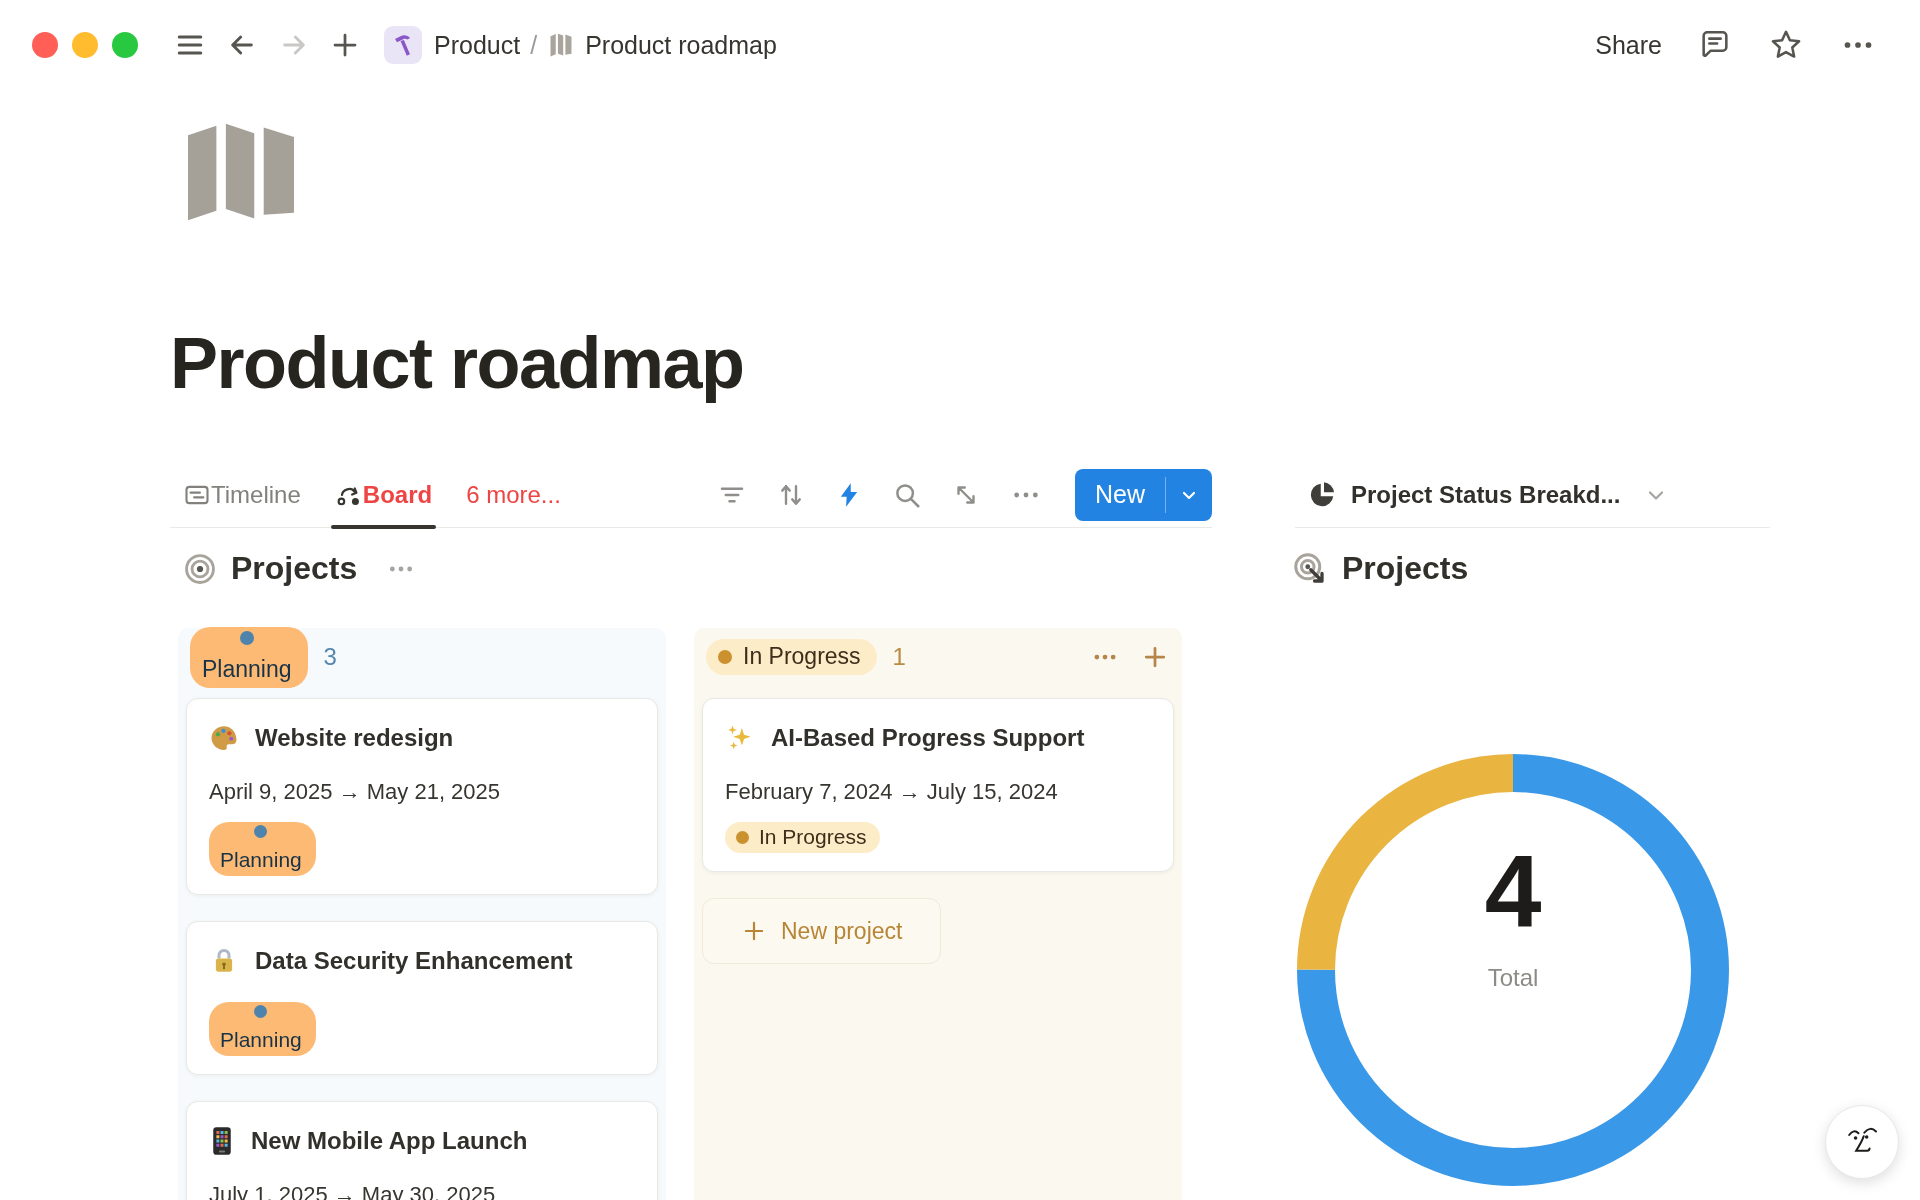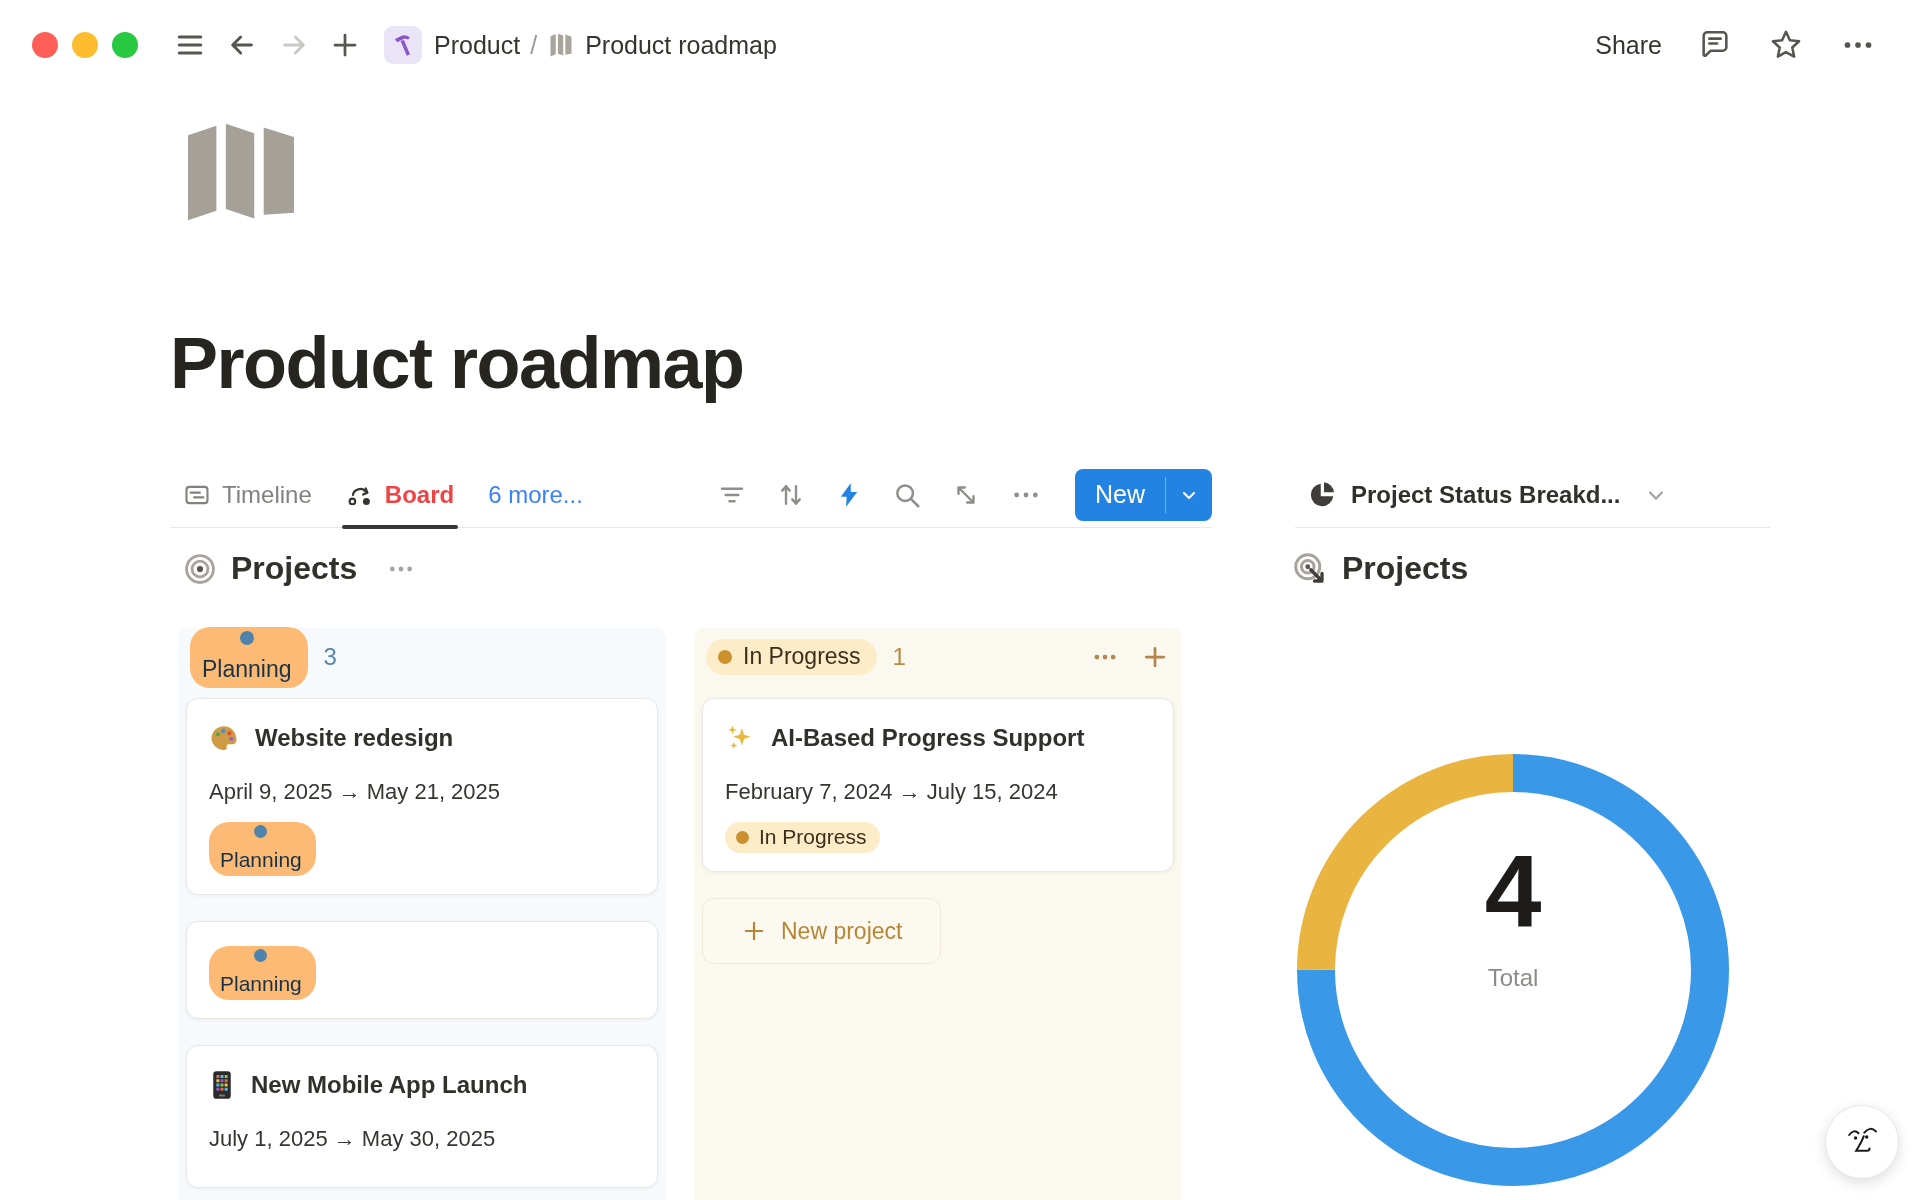--- a/index.html
+++ b/index.html
@@ -26,26 +26,26 @@
 
   
   .page-icon{position:absolute;left:180px;top:120px;}
   .page-title{position:absolute;left:170px;top:322px;font-size:72px;font-weight:700;
               letter-spacing:-1.5px;color:#26251f;margin:0;}
 
   
   .views-row{position:absolute;left:170px;top:462px;width:1042px;height:66px;
              border-bottom:1px solid #e9e9e7;display:flex;align-items:center;box-sizing:border-box;}
   .tabs{display:flex;align-items:center;gap:34px;margin-left:13px;height:100%;}
-  .tab{display:flex;align-items:center;gap:11px;font-size:24px;color:#82817d;height:100%;
+  .tab{display:flex;align-items:center;font-size:24px;color:#82817d;height:100%;
        position:relative;cursor:pointer;}
   .tab.active{color:#ef4444;font-weight:600;}
   .tab.active::after{content:"";position:absolute;left:-4px;right:-4px;bottom:-2px;height:4px;
                      background:#37352f;border-radius:2px;}
-  .tab.more{color:#3b82f6;}
+  .tab.more{color:#ef4444;}
   .view-tools{margin-left:auto;display:flex;align-items:center;gap:29px;}
   .tool{display:flex;align-items:center;justify-content:center;}
   .new-btn{display:flex;align-items:stretch;background:#2383e2;border-radius:8px;height:52px;
            overflow:hidden;margin-left:4px;}
   .new-label{display:flex;align-items:center;padding:0 20px;color:#fff;font-size:25px;font-weight:500;}
   .new-divider{width:1px;background:rgba(255,255,255,.38);margin:8px 0;}
   .new-chevron{display:flex;align-items:center;justify-content:center;width:46px;}
 
   
   .chart-selector-row{position:absolute;left:1295px;top:462px;width:475px;height:66px;
@@ -333,20 +333,31 @@
         <span class="card-title">Website redesign</span>
       </div>
       <div class="card-dates">April 9, 2025 → May 21, 2025</div>
       <span class="pill pill-blue">
         <span class="dot"></span>
         <span>Planning</span>
       </span>
     </div>
 
     <div class="card">
+      <div class="card-title-row">
+        <span>
+          <svg width="30" height="30" viewBox="0 0 24 24">
+              <path d="M8 10V7.5a4 4 0 0 1 8 0V10" fill="none" stroke="#aeb8c8" stroke-width="2.4"></path>
+              <rect x="5.5" y="10" width="13" height="10.5" rx="2.2" fill="#d9b44a"></rect>
+              <circle cx="12" cy="14.6" r="1.4" fill="#8a6c1e"></circle>
+              <path d="M12 15.4v2.6" stroke="#8a6c1e" stroke-width="1.6" stroke-linecap="round"></path>
+            </svg>
+        </span>
+        <span class="card-title">Data Security Enhancement</span>
+      </div>
       <span class="pill pill-blue">
         <span class="dot"></span>
         <span>Planning</span>
       </span>
     </div>
 
     <div class="card">
       <div class="card-title-row">
         <span>
           <svg width="26" height="30" viewBox="0 0 20 24">

